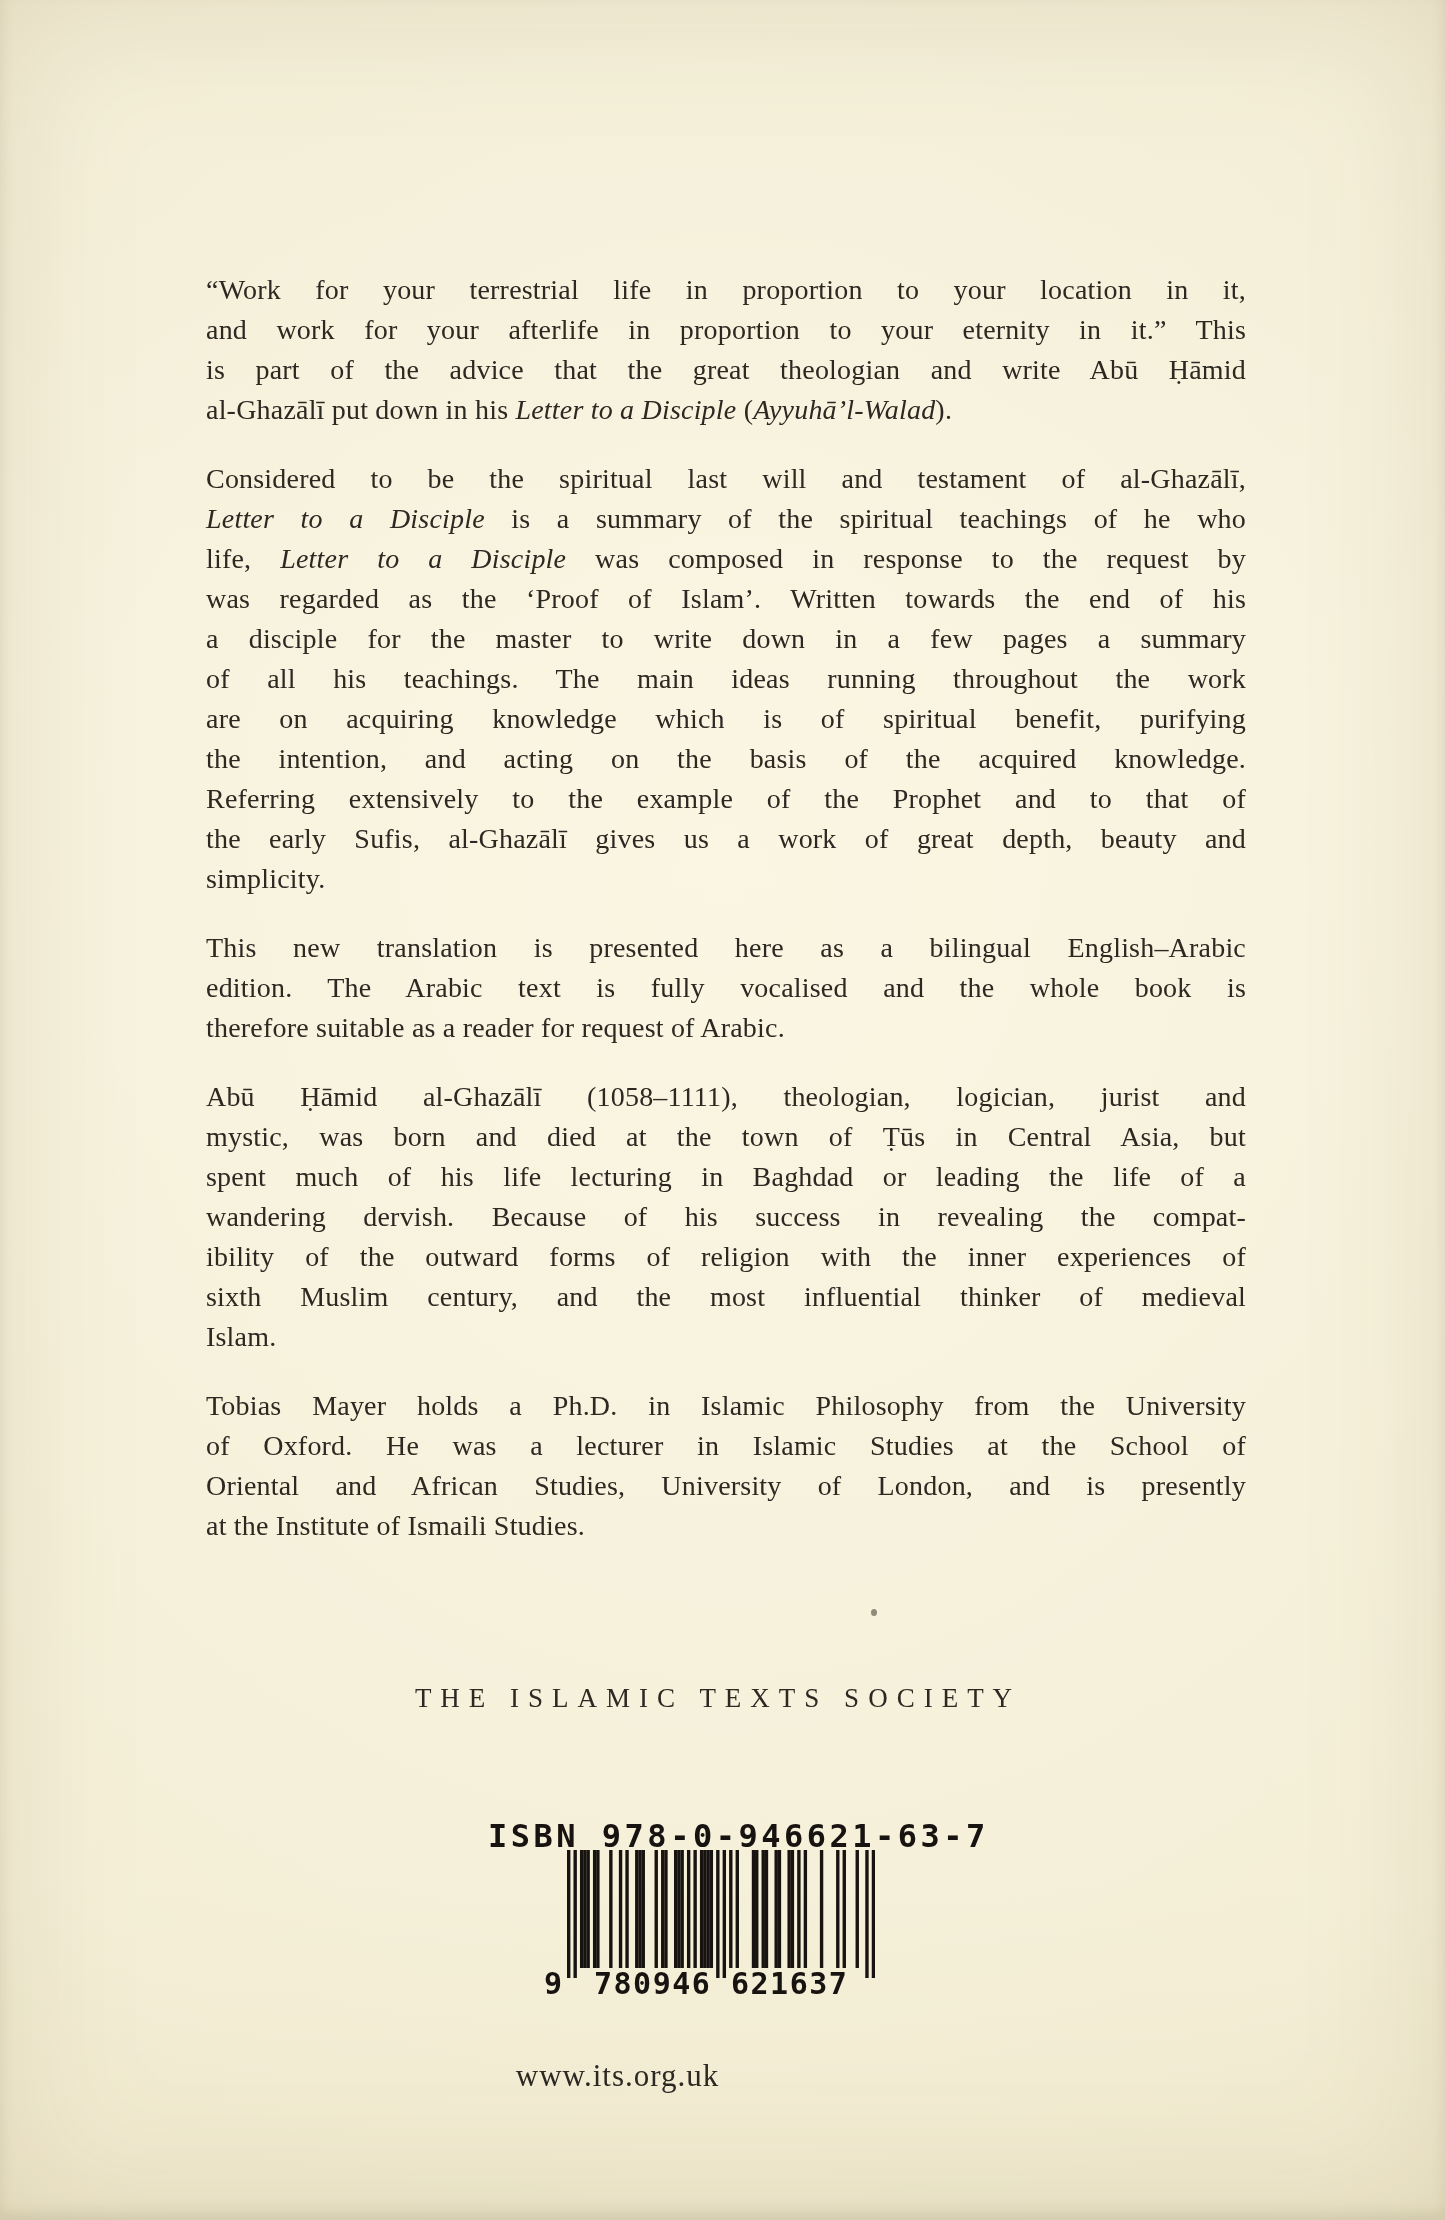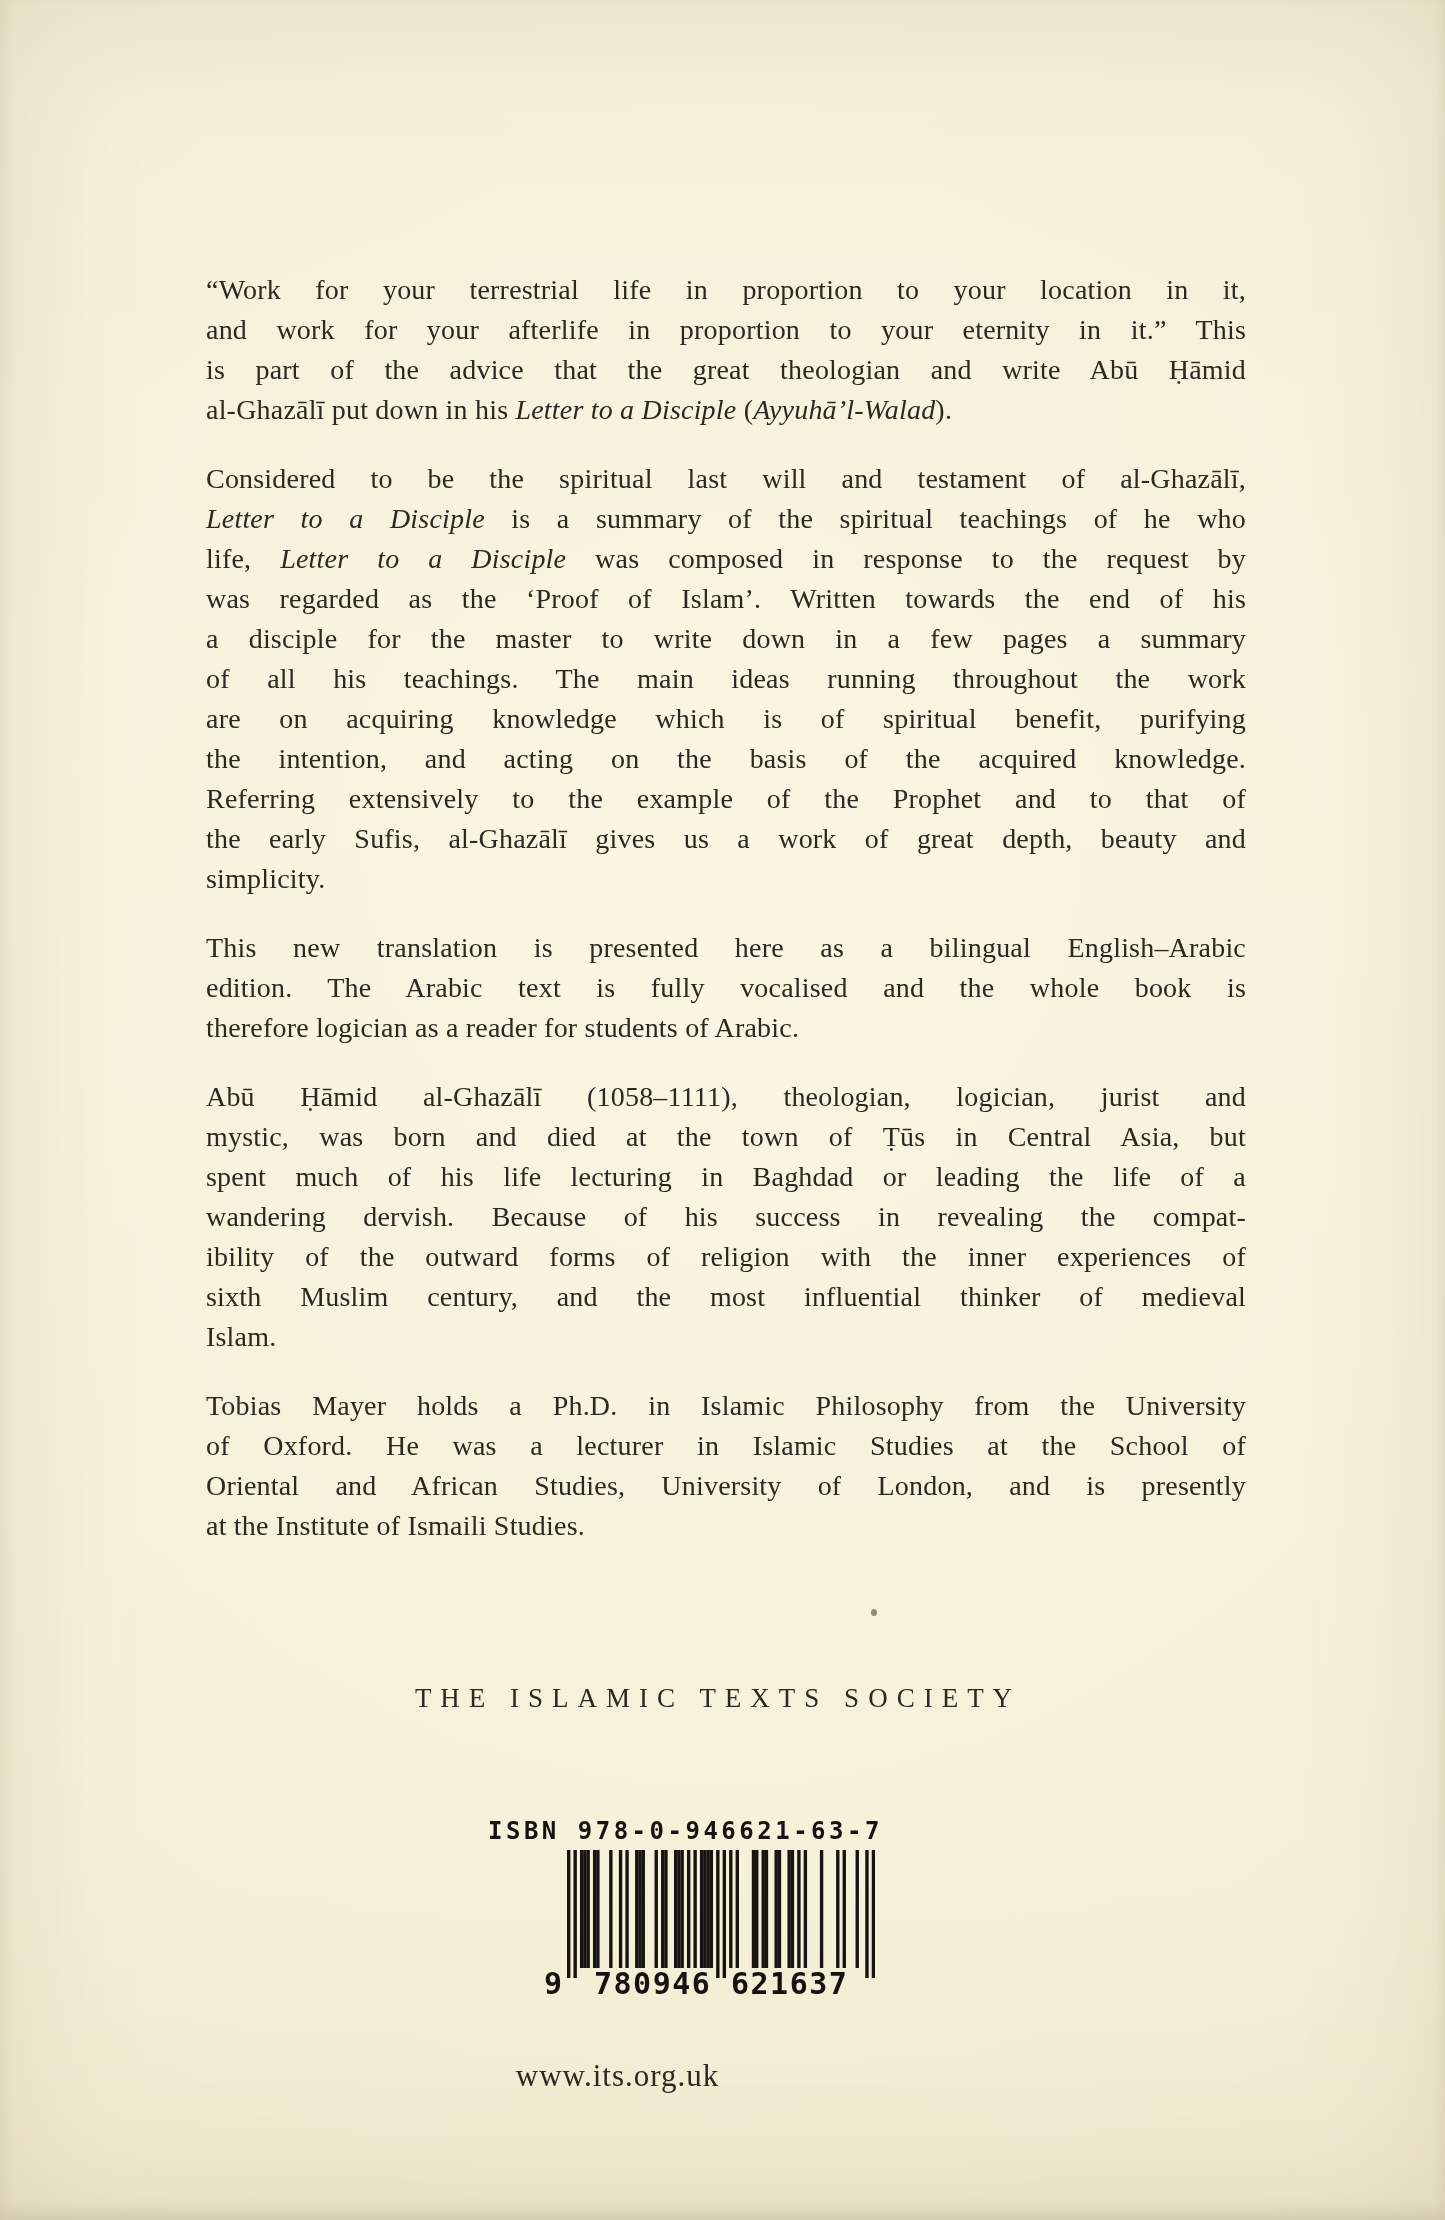--- a/index.html
+++ b/index.html
@@ -30,21 +30,21 @@
   .line.last{text-align-last:left;}
   .line i{font-style:italic;}
   
   .publisher{position:absolute;left:0;width:1436px;text-align:center;}
   .publisher-name{top:1683px;font-size:27px;letter-spacing:9px;}
   .publisher-city{top:1729px;font-size:23px;letter-spacing:8px;}
   
   .isbn-label{
     position:absolute;left:488px;top:1817px;
     font-family:"DejaVu Sans Mono", monospace;
-    font-weight:bold;font-size:24px;letter-spacing:3.5px;
+    font-weight:bold;font-size:32px;letter-spacing:3.5px;
     color:#171310;white-space:nowrap;
   }
   .barcode-svg{position:absolute;left:567px;top:1850px;}
   .barcode-digit{
     position:absolute;top:1966px;
     font-family:"DejaVu Sans Mono", monospace;
     font-weight:bold;font-size:30px;color:#171310;
     letter-spacing:1.5px;white-space:nowrap;
   }
   .bd-first{left:544px;}
@@ -76,21 +76,21 @@
         <div class="line">of all his teachings. The main ideas running throughout the work</div>
         <div class="line">are on acquiring knowledge which is of spiritual benefit, purifying</div>
         <div class="line">the intention, and acting on the basis of the acquired knowledge.</div>
         <div class="line">Referring extensively to the example of the Prophet and to that of</div>
         <div class="line">the early Sufis, al-Ghazālī gives us a work of great depth, beauty and</div>
         <div class="line last">simplicity.</div>
       </div>
       <div class="para">
         <div class="line">This new translation is presented here as a bilingual English–Arabic</div>
         <div class="line">edition. The Arabic text is fully vocalised and the whole book is</div>
-        <div class="line last">therefore logician as a reader for students of Arabic.</div>
+        <div class="line last">therefore suitable as a reader for request of Arabic.</div>
       </div>
       <div class="para">
         <div class="line">Abū Ḥāmid al-Ghazālī (1058–1111), theologian, logician, jurist and</div>
         <div class="line">mystic, was born and died at the town of Ṭūs in Central Asia, but</div>
         <div class="line">spent much of his life lecturing in Baghdad or leading the life of a</div>
         <div class="line">wandering dervish. Because of his success in revealing the compat-</div>
         <div class="line">ibility of the outward forms of religion with the inner experiences of</div>
         <div class="line">sixth Muslim century, and the most influential thinker of medieval</div>
         <div class="line last">Islam.</div>
       </div>

